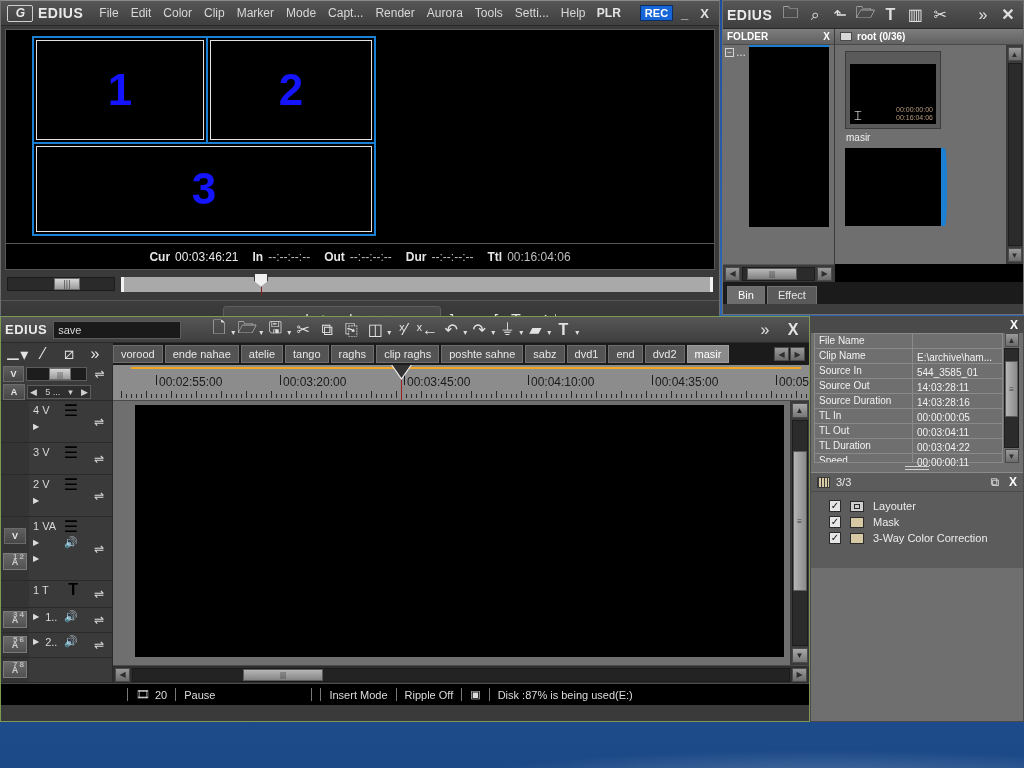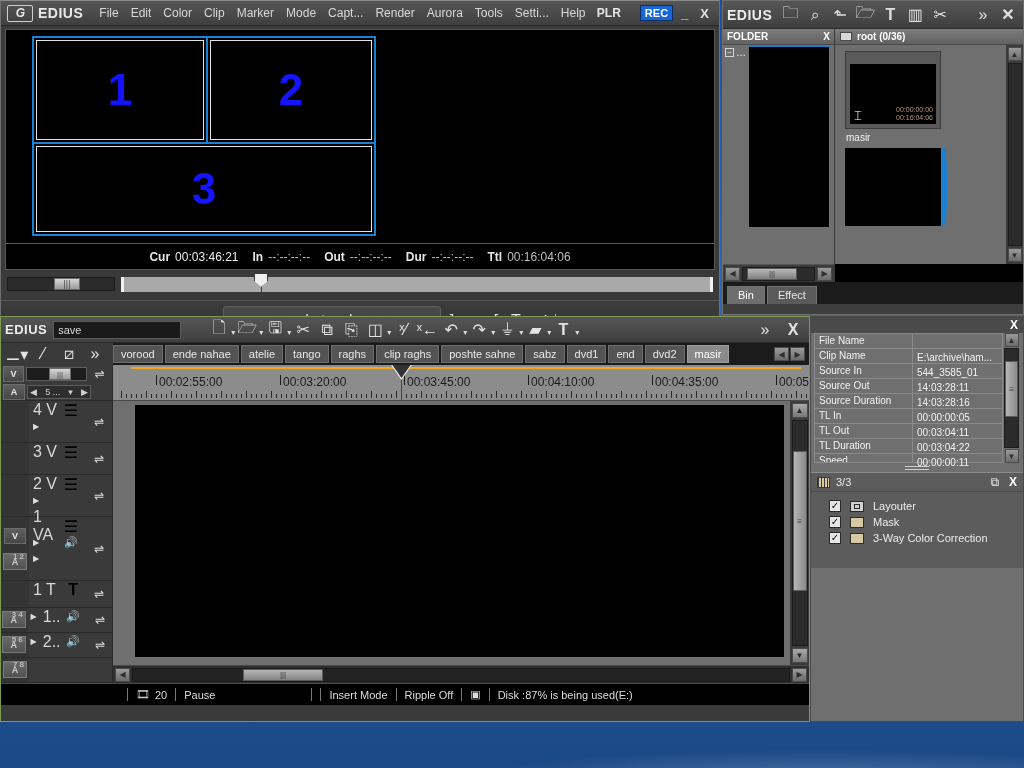--- a/index.html
+++ b/index.html
@@ -221,21 +221,21 @@
                   background:linear-gradient(180deg,#d5d5d5,#9a9a9a);border:1px solid #6a6a6a;
                   display:flex;align-items:center;justify-content:center;color:#4b4b4b;font-size:8px;}
   .th-zoomsel { width:64px;height:14px;background:#2e2e2e;border:1px solid #5c5c5c;
                 display:flex;align-items:center;justify-content:space-between;padding:0 2px;color:#cfcfcf;font-size:9px;}
   .th-link { width:26px; display:flex; align-items:center; justify-content:center; color:#dcdcdc; font-size:12px;}
 
   .track-row { display:flex; border-bottom:1px solid #2a2a2a; background:#3a3a3a;}
   .track-row .tl-col { width:28px; background:#343434; display:flex; flex-direction:column; align-items:center; justify-content:center;}
   .track-row .tc-col { flex:1; display:flex; flex-direction:column; padding:1px 0 1px 4px;}
   .track-row .tr-col { width:26px; display:flex; align-items:center; justify-content:center; color:#dcdcdc; font-size:12px;}
-  .tname { color:#d8d8d8; font-size:16px; }
+  .tname { color:#d8d8d8; font-size:11px; }
   .trow-line { display:flex; align-items:center; gap:6px; height:16px;}
   .expander { color:#dcdcdc; font-size:8px; }
   .spk { color:#e4e4e4; font-size:11px;}
   .mini-chip {
     width:24px;height:17px;background:linear-gradient(180deg,#6a6a6a,#525252);border:1px solid #7b7b7b;
     display:flex;align-items:center;justify-content:center;color:#cfcfcf;font-size:9px;font-weight:bold;
     position:relative;
   }
   .mini-chip .nums { position:absolute; right:2px; top:-1px; font-size:8px; color:#bdbdbd; line-height:8px;}
 

